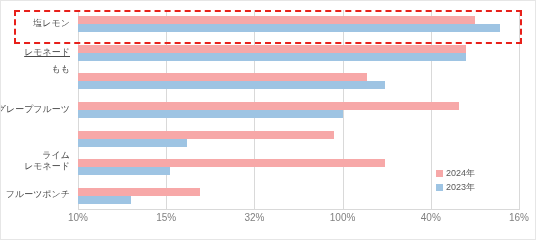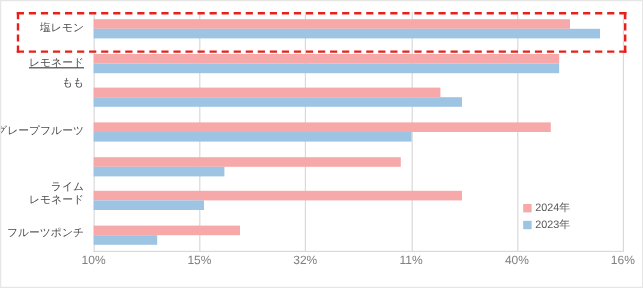--- a/index.html
+++ b/index.html
@@ -159,21 +159,21 @@
       <div class="cat-label" style="top: 64px;">もも</div>
       <div class="cat-label" style="top: 104px;">グレープフルーツ</div>
       <div class="cat-label" style="top: 150px;">ライム</div>
       <div class="cat-label" style="top: 161.143px;">レモネード</div>
       <div class="cat-label" style="top: 189.714px; font-family: Liberation Mono, monospace;">フルーツポンチ</div>
     </div>
   <div id="tick-labels">
       <div class="tick-label" style="left: 78px;">10%</div>
       <div class="tick-label" style="left: 166.2px;">15%</div>
       <div class="tick-label" style="left: 254.4px;">32%</div>
-      <div class="tick-label" style="left: 342.6px;">11%</div>
+      <div class="tick-label" style="left: 342.6px;">100%</div>
       <div class="tick-label" style="left: 430.8px;">40%</div>
       <div class="tick-label" style="left: 519px;">16%</div>
     </div>
 
   <div id="legend">
       <div class="legend-row">
         <span class="legend-swatch" style="background: rgb(247, 168, 168);"></span>
         <span>2024年</span>
       </div>
       <div class="legend-row">

